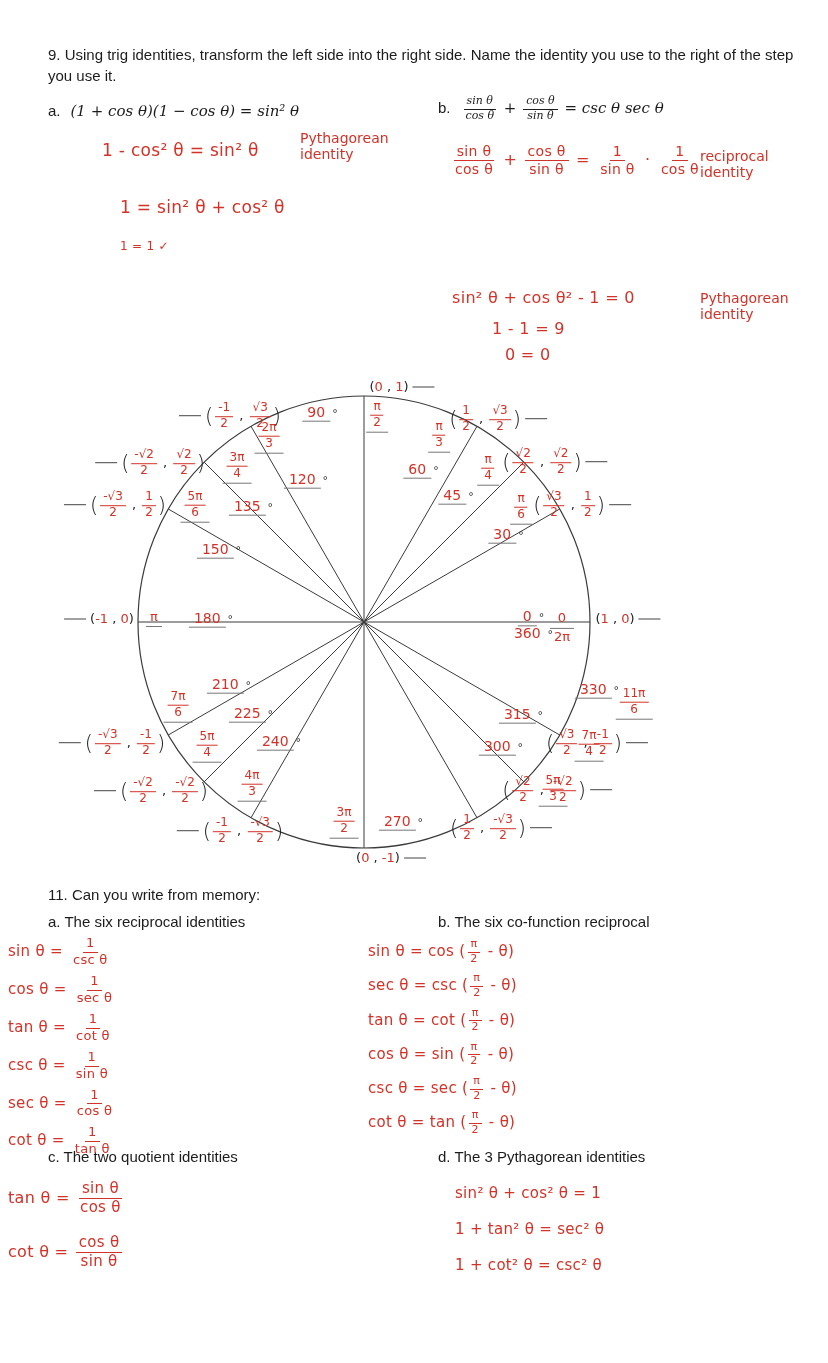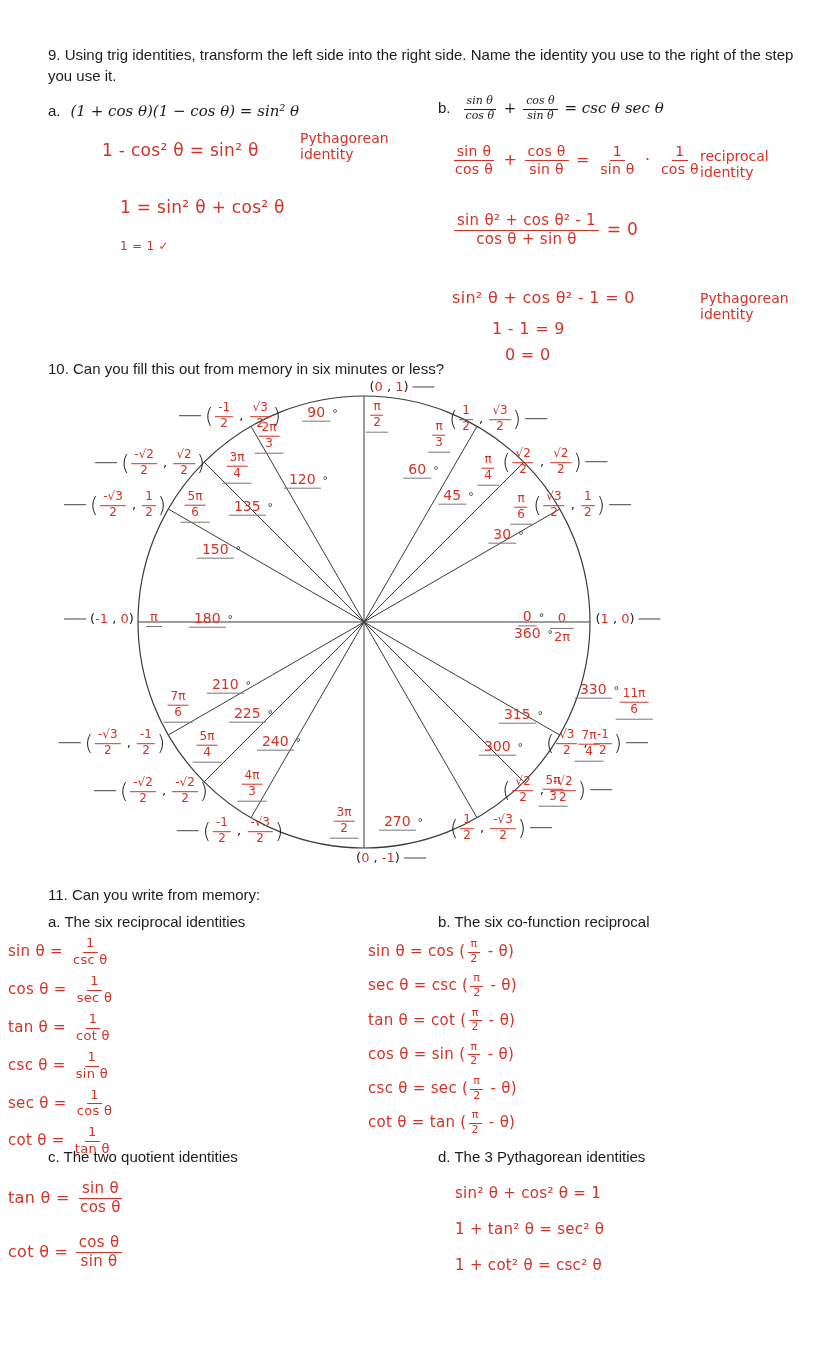--- a/index.html
+++ b/index.html
@@ -87,31 +87,26 @@
         <span class="den">sin θ</span>
       </span>  =  <span class="frac">
         <span class="num">1</span>
         <span class="den">sin θ</span>
       </span> · <span class="frac">
         <span class="num">1</span>
         <span class="den">cos θ</span>
       </span></div>
   <div class="abs note" style="left:700px; top:148px;">reciprocal
 identity</div>
-  <div class="abs hw big-frac" style="left:452px; top:212px; font-size:17px;"><span class="frac">
-        <span class="num">sin θ² + cos θ² - 1</span>
-        <span class="den">cos θ + sin θ</span>
-      </span>  =  0</div>
   <div class="abs hw" style="left:452px; top:288px;">sin² θ + cos θ² - 1 = 0</div>
   <div class="abs note" style="left:700px; top:290px;">Pythagorean
 identity</div>
   <div class="abs hw" style="left:492px; top:319px;">1 - 1  = 9</div>
   <div class="abs hw" style="left:505px; top:345px;">0 = 0</div>
 
-  <div class="abs prompt" style="left:48px; top:358px;">10.  Can you fill this out from memory in six minutes or less?</div>
 
   <div class="abs" id="circle-area">
     <svg id="circle-svg" width="828" height="505">
         <circle cx="364" cy="247" r="226" fill="none" stroke="#3b3b3b" stroke-width="1.2"></circle>
         <line x1="364" y1="247" x2="364" y2="21" stroke="#3b3b3b" stroke-width="1"></line>
         <line x1="364" y1="247" x2="477" y2="51.27825874471688" stroke="#3b3b3b" stroke-width="1"></line>
         <line x1="364" y1="247" x2="523.8061325481598" y2="87.19386745184028" stroke="#3b3b3b" stroke-width="1"></line>
         <line x1="364" y1="247" x2="559.7217412552832" y2="134" stroke="#3b3b3b" stroke-width="1"></line>
         <line x1="364" y1="247" x2="590" y2="247" stroke="#3b3b3b" stroke-width="1"></line>
         <line x1="364" y1="247" x2="251.00000000000006" y2="51.27825874471685" stroke="#3b3b3b" stroke-width="1"></line>

